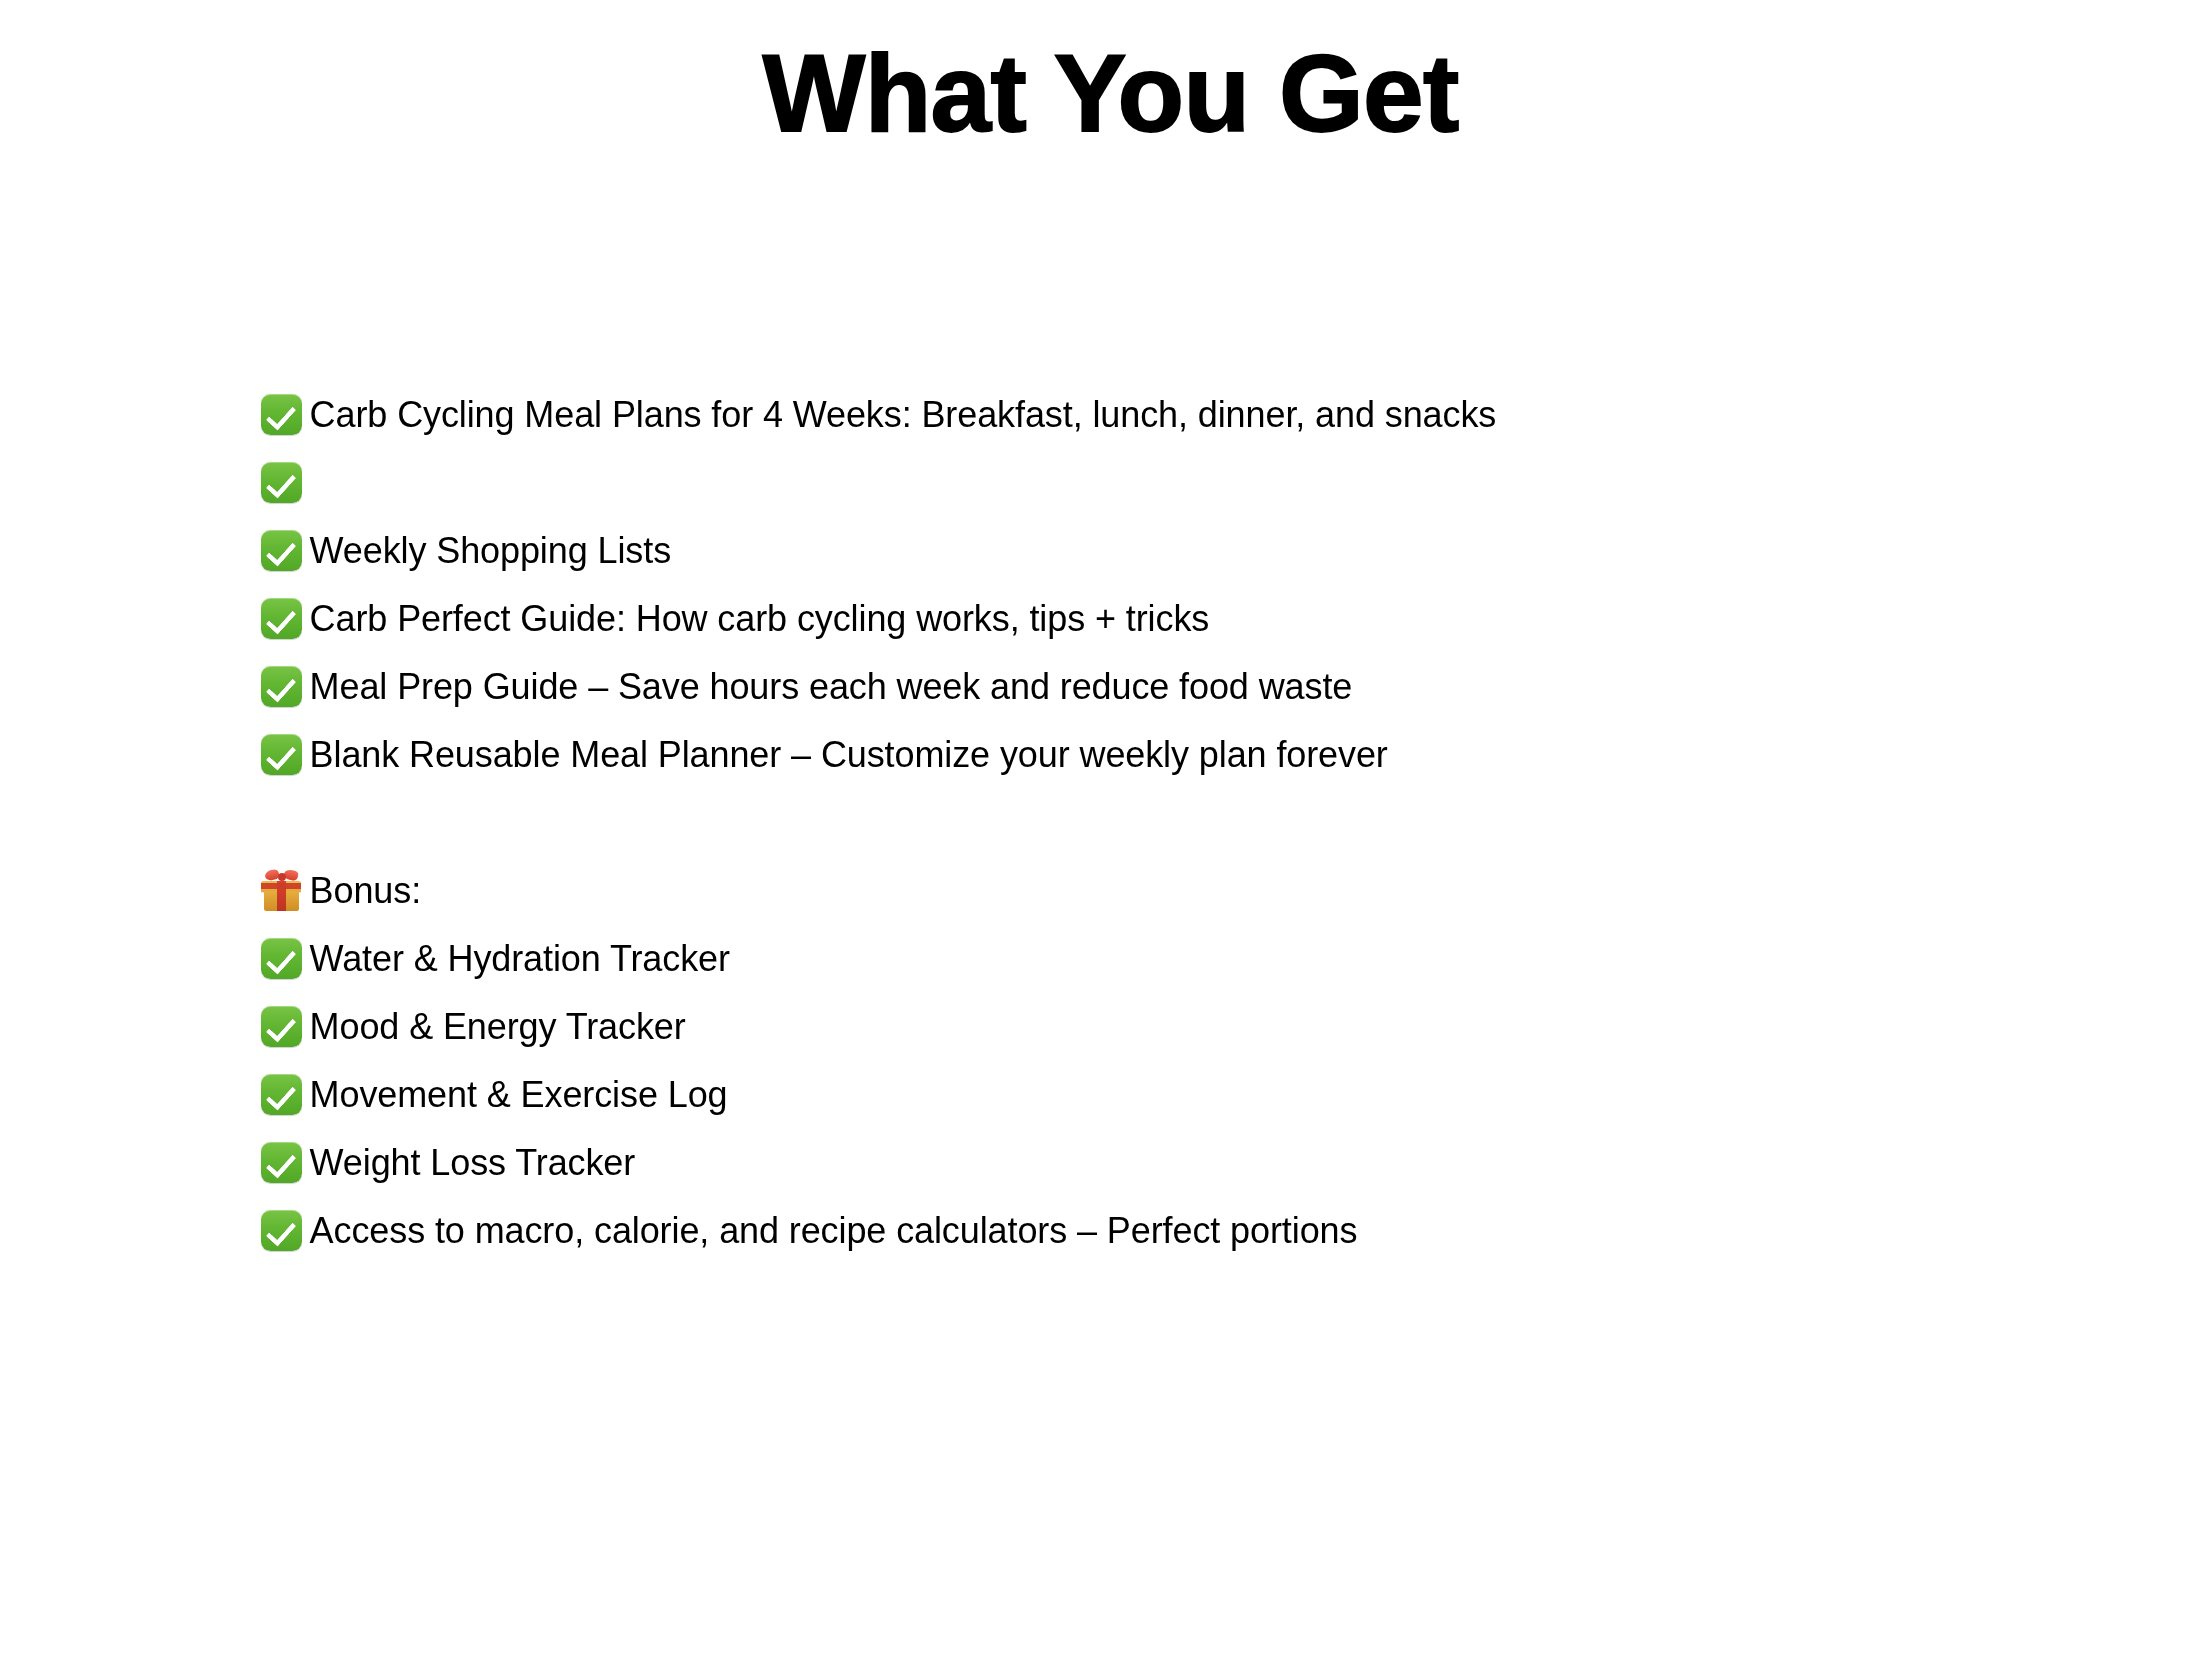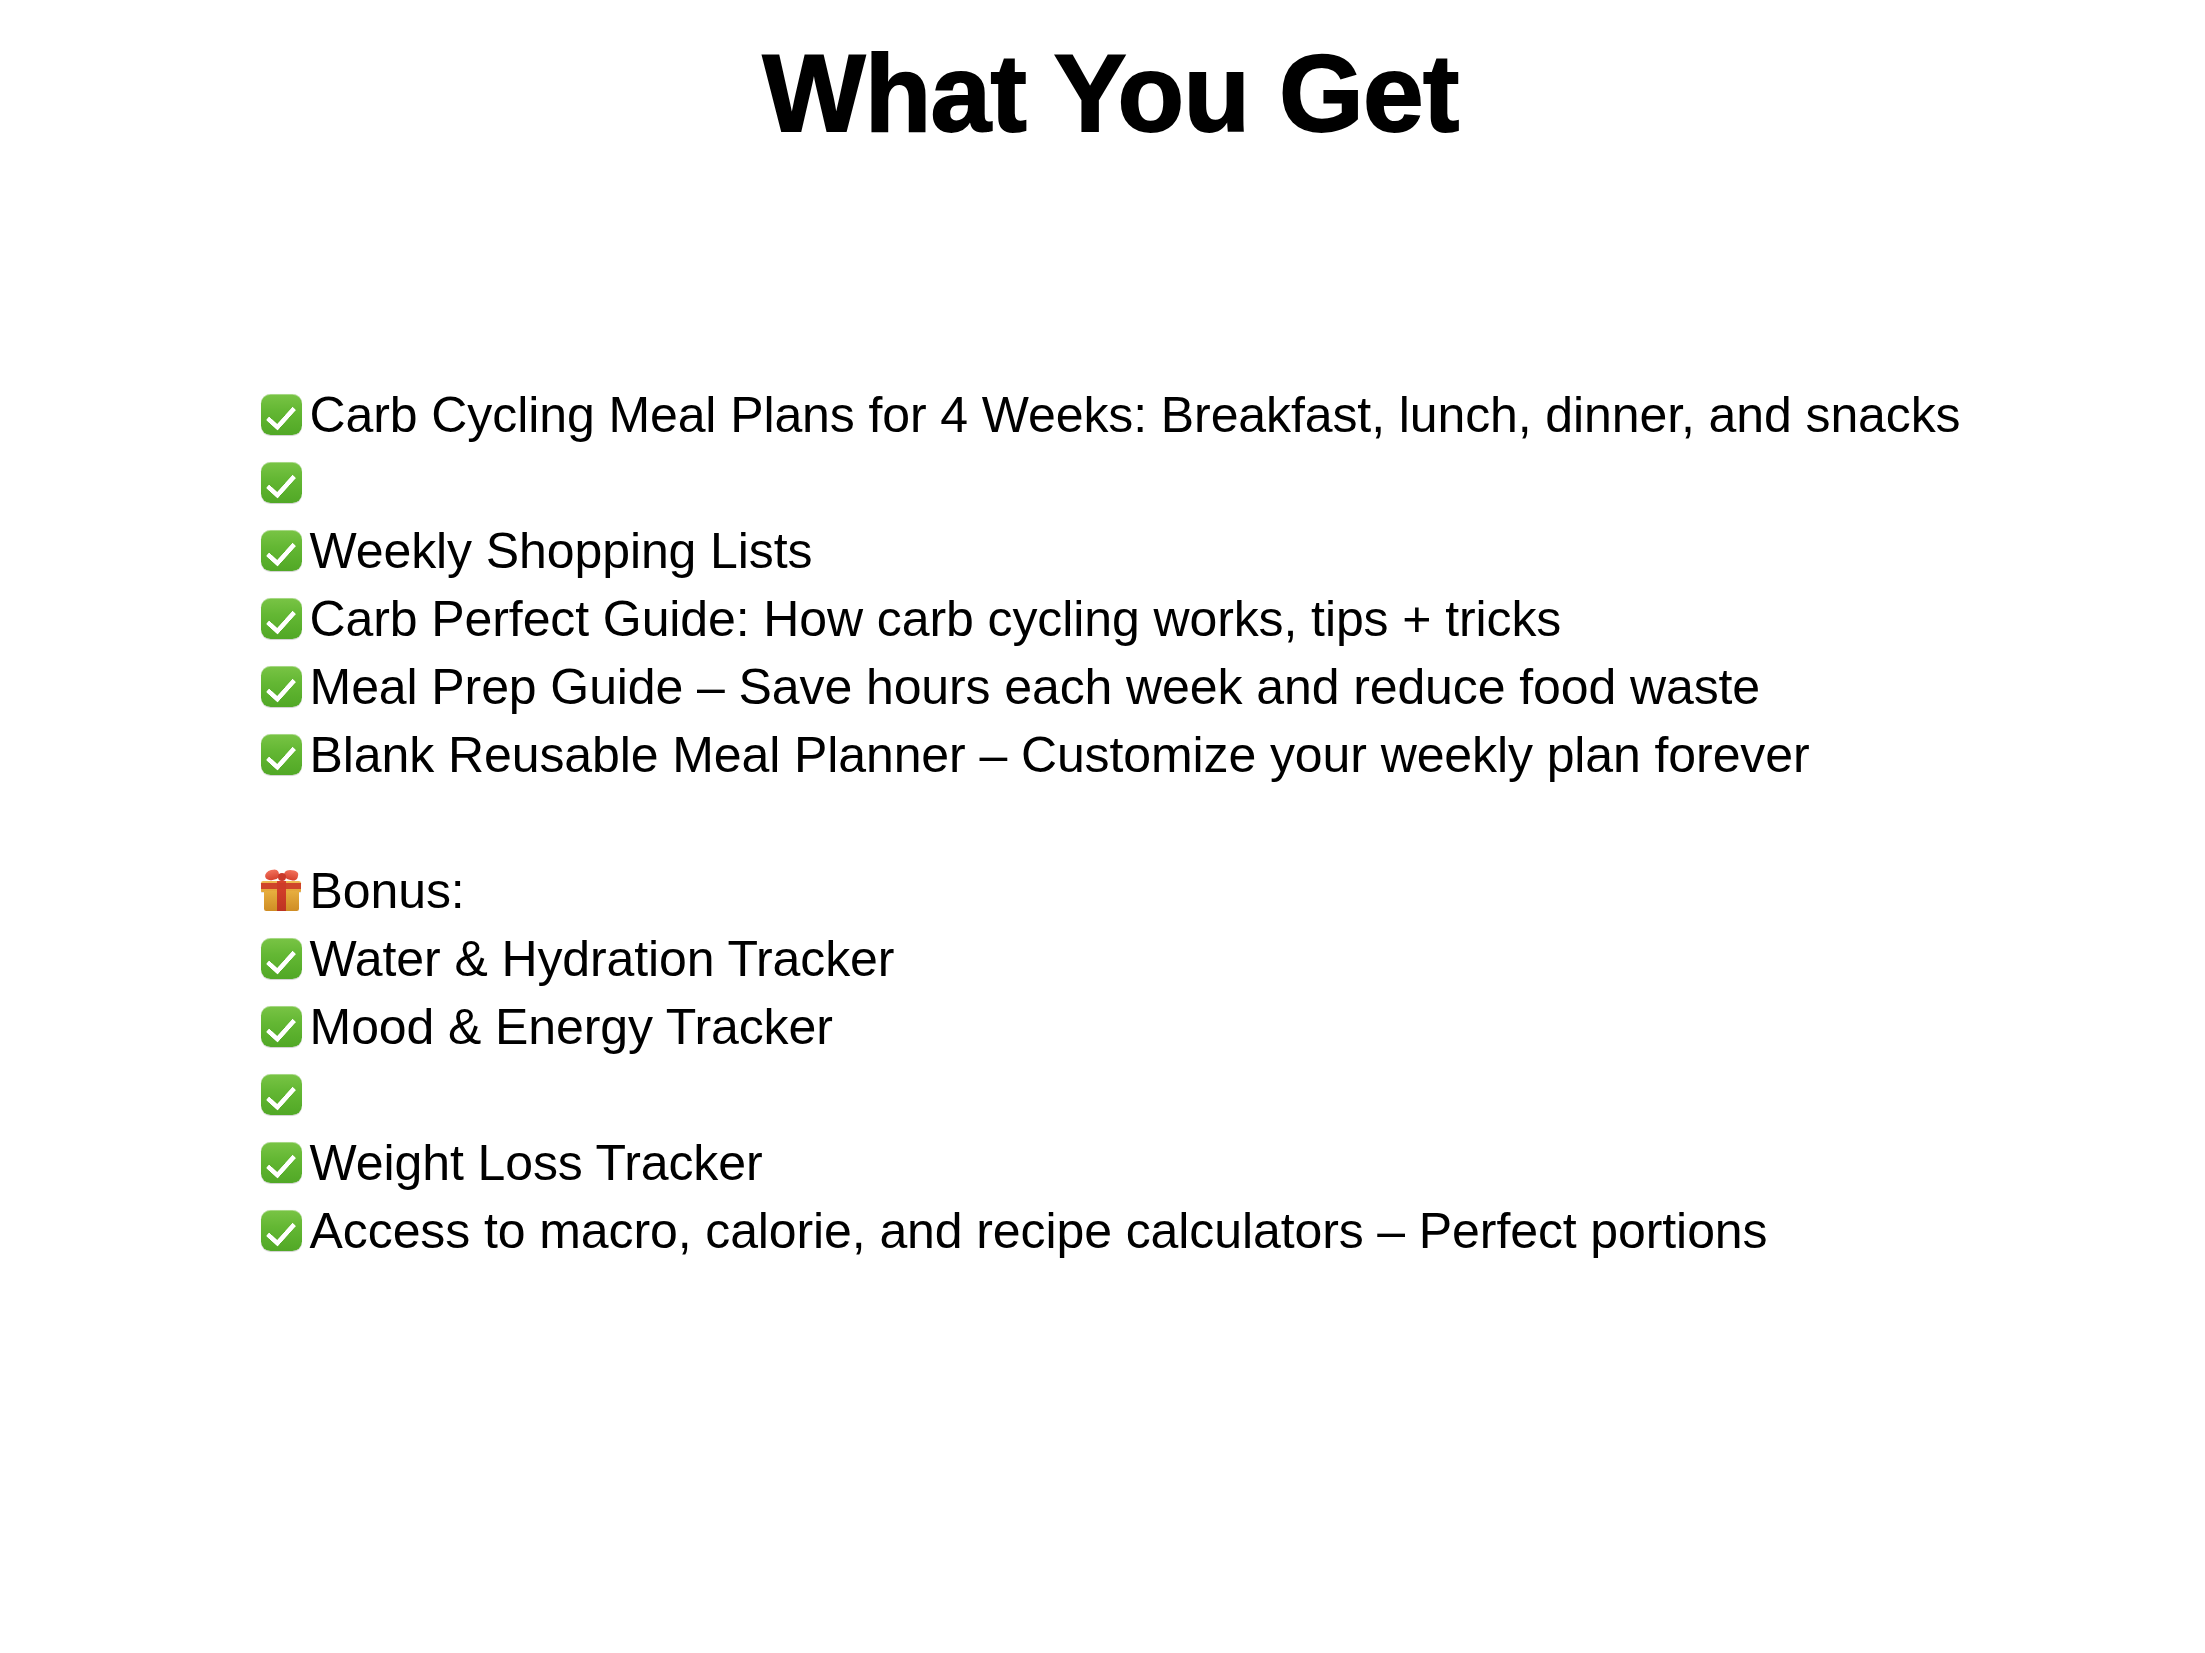--- a/index.html
+++ b/index.html
@@ -47,21 +47,21 @@
     height: 68px;
     line-height: 68px;
   }
 
   .list-row.spacer-row {
     height: 68px;
   }
 
   .row-label {
     font-family: "Liberation Sans", sans-serif;
-    font-size: 50px;
+    font-size: 36px;
     font-weight: 400;
     color: #000000;
     white-space: nowrap;
     line-height: 68px;
     letter-spacing: -0.1px;
   }
 
   
   .emoji {
     width: 44px;
@@ -230,20 +230,21 @@
     <div class="list-row">
       <span class="emoji">
         <span class="check-glyph"></span>
       </span>
       <span class="row-label">Mood &amp; Energy Tracker</span>
     </div>
     <div class="list-row">
       <span class="emoji">
         <span class="check-glyph"></span>
       </span>
+      <span class="row-label">Movement &amp; Exercise Log</span>
     </div>
     <div class="list-row">
       <span class="emoji">
         <span class="check-glyph"></span>
       </span>
       <span class="row-label">Weight Loss Tracker</span>
     </div>
     <div class="list-row">
       <span class="emoji">
         <span class="check-glyph"></span>

